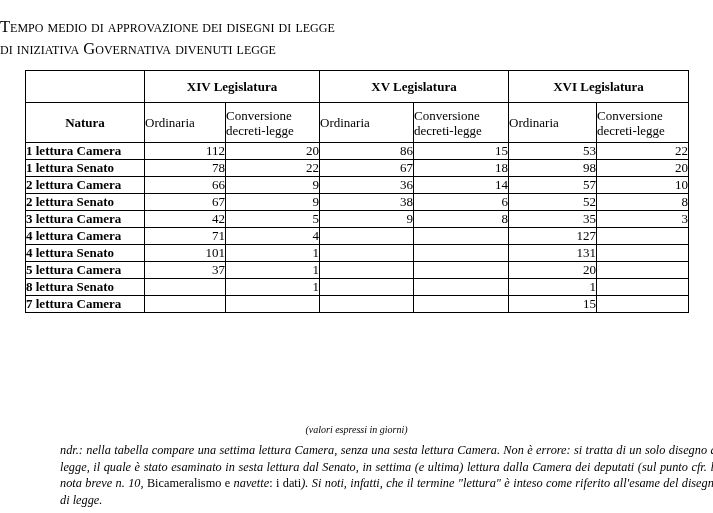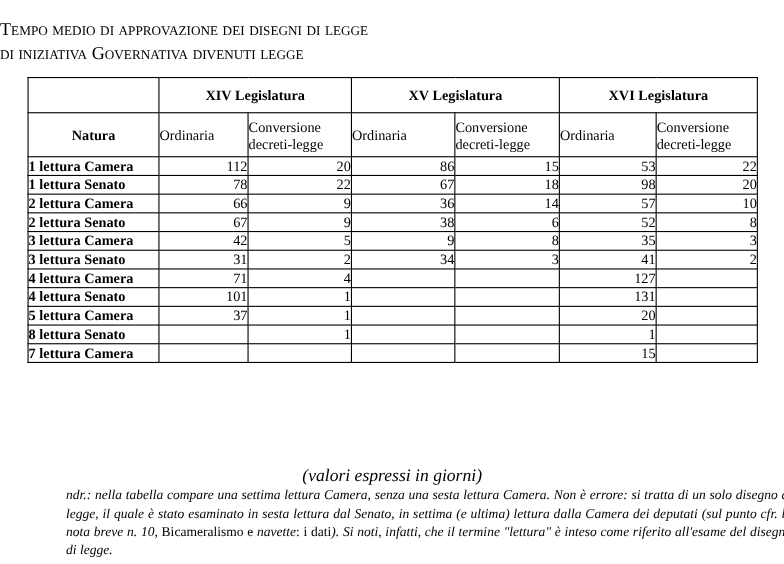--- a/index.html
+++ b/index.html
@@ -12,21 +12,21 @@
                table-layout:fixed; width:663px;padding-left:23px; }
   table.main td, table.main th { border:1.4px solid #000; padding:0; font-size:13px; }
   col.c0 { width:119px; } col.c1 { width:81px; } col.c2 { width:94px; }
   col.c3 { width:94px; } col.c4 { width:95px; } col.c5 { width:88px; } col.c6 { width:92px; }
   tr.h1 { height:32px; } tr.h2 { height:40px;margin-top:12px; } tr.d { height:15px; }
   th.leg { font-weight:bold; font-size:13px; text-align:center; }
   th.natura { font-weight:bold; font-size:13px; }
   th.sub { font-weight:normal; font-size:12.5px; line-height:15px; text-align:left; }
   td.label { font-weight:bold; font-size:13px; text-align:left; padding-left:3px; vertical-align:bottom; padding-bottom:1px; }
   td.num { text-align:right; padding-right:3px; font-size:14px; vertical-align:bottom; padding-bottom:1px; }
-  .unit { position:absolute; left:0; top:424px; width:713px; text-align:center; font-style:italic; font-size:16px; }
+  .unit { position:absolute; left:0; top:424px; width:713px; text-align:center; font-style:italic; font-size:10px; }
   .note { position:absolute; left:28px; top:442px; width:660px; font-style:italic; font-size:12.3px; line-height:16.5px; text-align:justify;margin-left:32px; }
   .note .up { font-style:normal; }
 </style>
 </head>
 <body>
 
 <div class="title">
   <span class="line">Tempo medio di approvazione dei disegni di legge</span>
   <span class="line">di iniziativa Governativa divenuti legge</span>
 </div>
@@ -98,29 +98,20 @@
       <tr class="d">
         <td class="label">3 lettura Camera</td>
         <td class="num">42</td>
         <td class="num">5</td>
         <td class="num">9</td>
         <td class="num">8</td>
         <td class="num">35</td>
         <td class="num">3</td>
       </tr>
       <tr class="d">
-        <td class="label">3 lettura Senato</td>
-        <td class="num">31</td>
-        <td class="num">2</td>
-        <td class="num">34</td>
-        <td class="num">3</td>
-        <td class="num">41</td>
-        <td class="num">2</td>
-      </tr>
-      <tr class="d">
         <td class="label">4 lettura Camera</td>
         <td class="num">71</td>
         <td class="num">4</td>
         <td class="num"></td>
         <td class="num"></td>
         <td class="num">127</td>
         <td class="num"></td>
       </tr>
       <tr class="d">
         <td class="label">4 lettura Senato</td>

